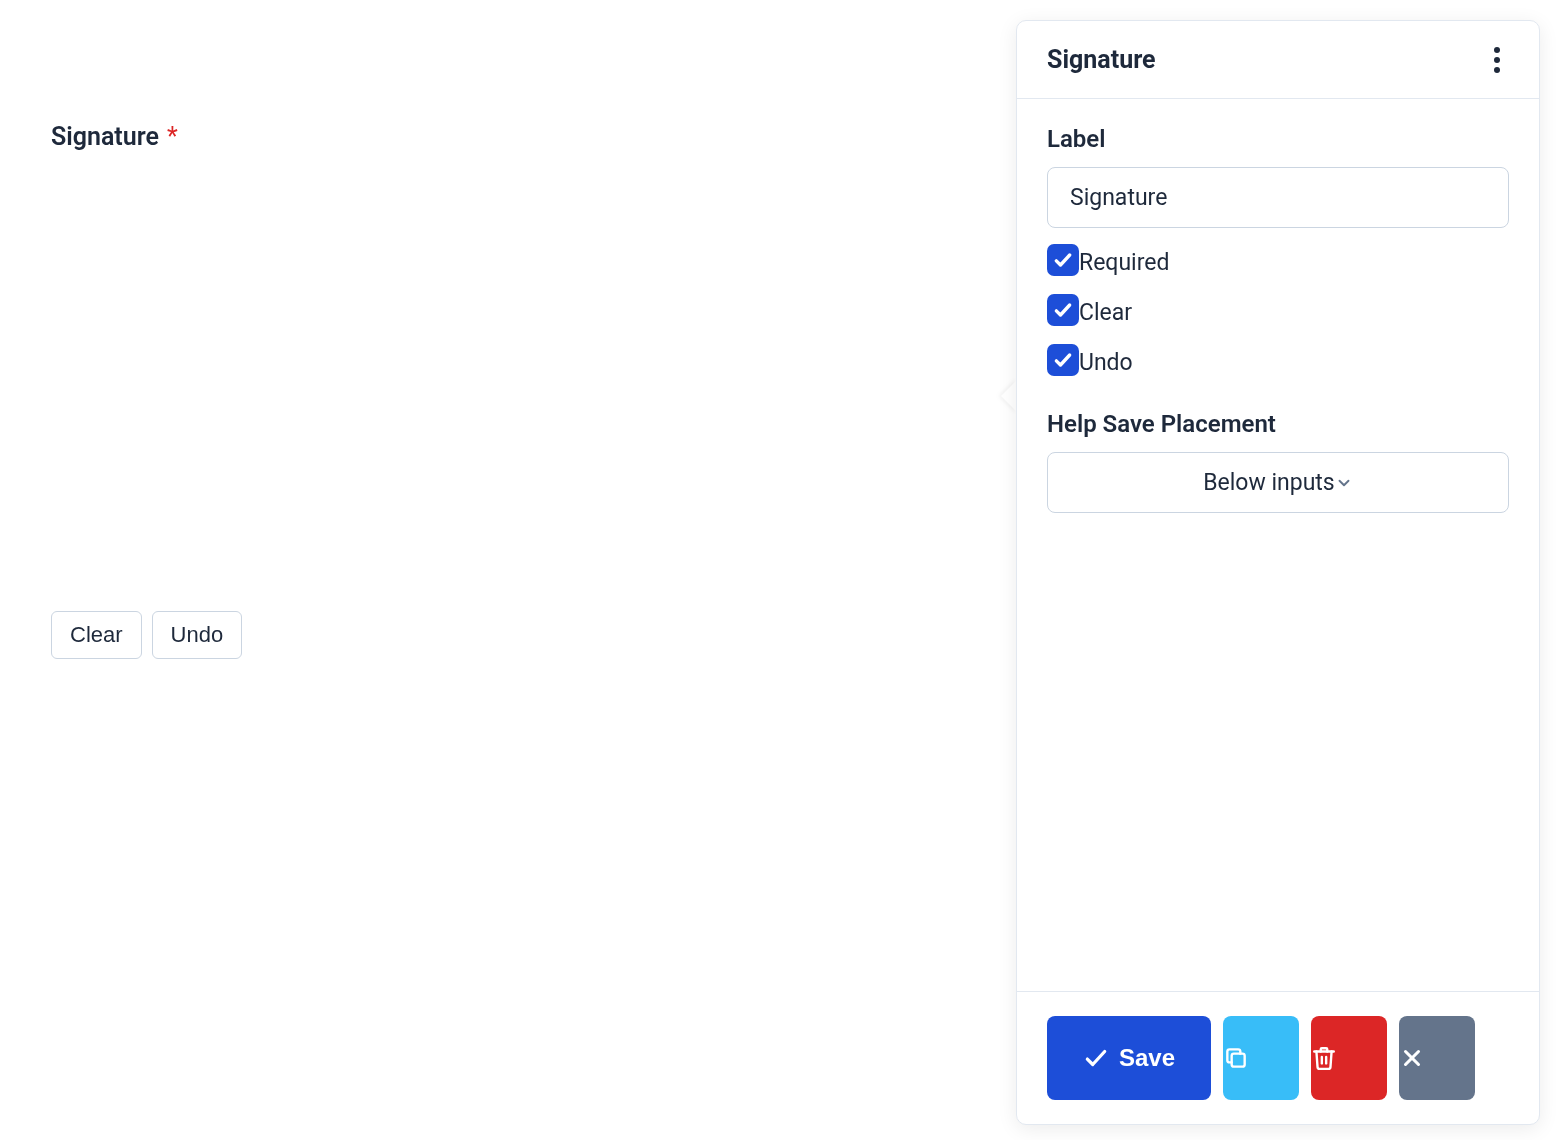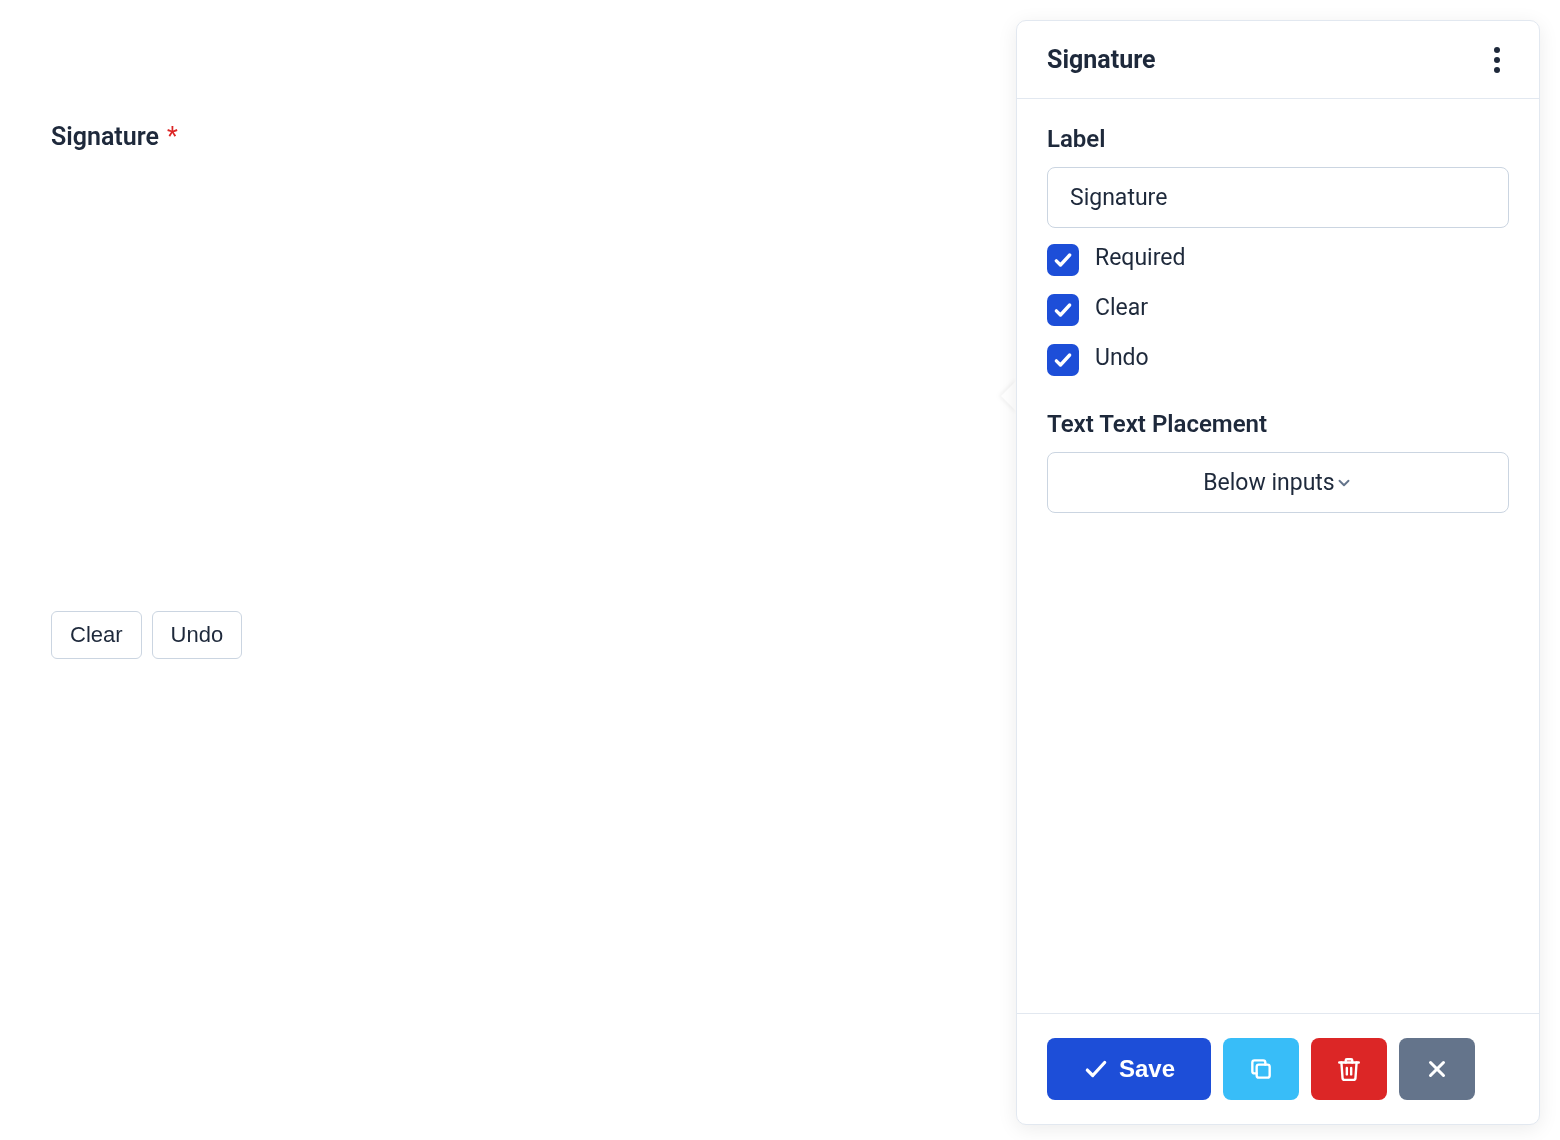--- a/index.html
+++ b/index.html
@@ -123,22 +123,22 @@
     align-items: center;
     justify-content: center;
     cursor: pointer;
   }
   .chevron {
     width: 18px; height: 18px;
   }
 
   .check-row {
     display: flex;
-    align-items: flex-start;
-    gap: 16px;
+    align-items: flex-end;
+    gap: 0;
     margin-bottom: 18px;
   }
   .checkbox {
     width: 32px; height: 32px;
     background: #1d4ed8;
     border-radius: 7px;
     display: flex;
     align-items: center;
     justify-content: center;
     cursor: pointer;
@@ -158,23 +158,23 @@
     align-items: center;
   }
   .btn {
     border: none;
     border-radius: 8px;
     font-size: 24px;
     font-weight: 600;
     cursor: pointer;
     display: inline-flex;
     align-items: center;
-    justify-content: center;
+    justify-content: flex-start;
     gap: 10px;
-    height: 62px;
+    height: 84px;
     padding: 0 30px;
     color: #fff;
   }
   .btn-primary { background: #1d4ed8; padding: 0 36px; }
   .btn-info    { background: #38bdf8; width: 76px; padding: 0; }
   .btn-danger  { background: #dc2626; width: 76px; padding: 0; }
   .btn-muted   { background: #64748b; width: 76px; padding: 0; }
   .btn svg { width: 26px; height: 26px; }
 </style>
 </head>
@@ -233,21 +233,21 @@
           <svg viewBox="0 0 24 24" fill="none" stroke="#fff" stroke-width="4" stroke-linecap="round" stroke-linejoin="round">
               <polyline points="4 13 9 18 20 6"></polyline>
             </svg>
         </div>
         <span class="check-label">Undo</span>
       </div>
     </div>
 
 
     <div class="field-group">
-      <label class="field-label">Text Text Placement</label>
+      <label class="field-label">Help Save Placement</label>
       <div class="select-box">
         <span>Below inputs</span>
         <svg class="chevron" viewBox="0 0 24 24" fill="none" stroke="#64748b" stroke-width="2.5" stroke-linecap="round" stroke-linejoin="round">
             <polyline points="6 9 12 15 18 9"></polyline>
           </svg>
       </div>
     </div>
 
     <div class="field-group" style="margin-bottom:10px;">
     </div>

